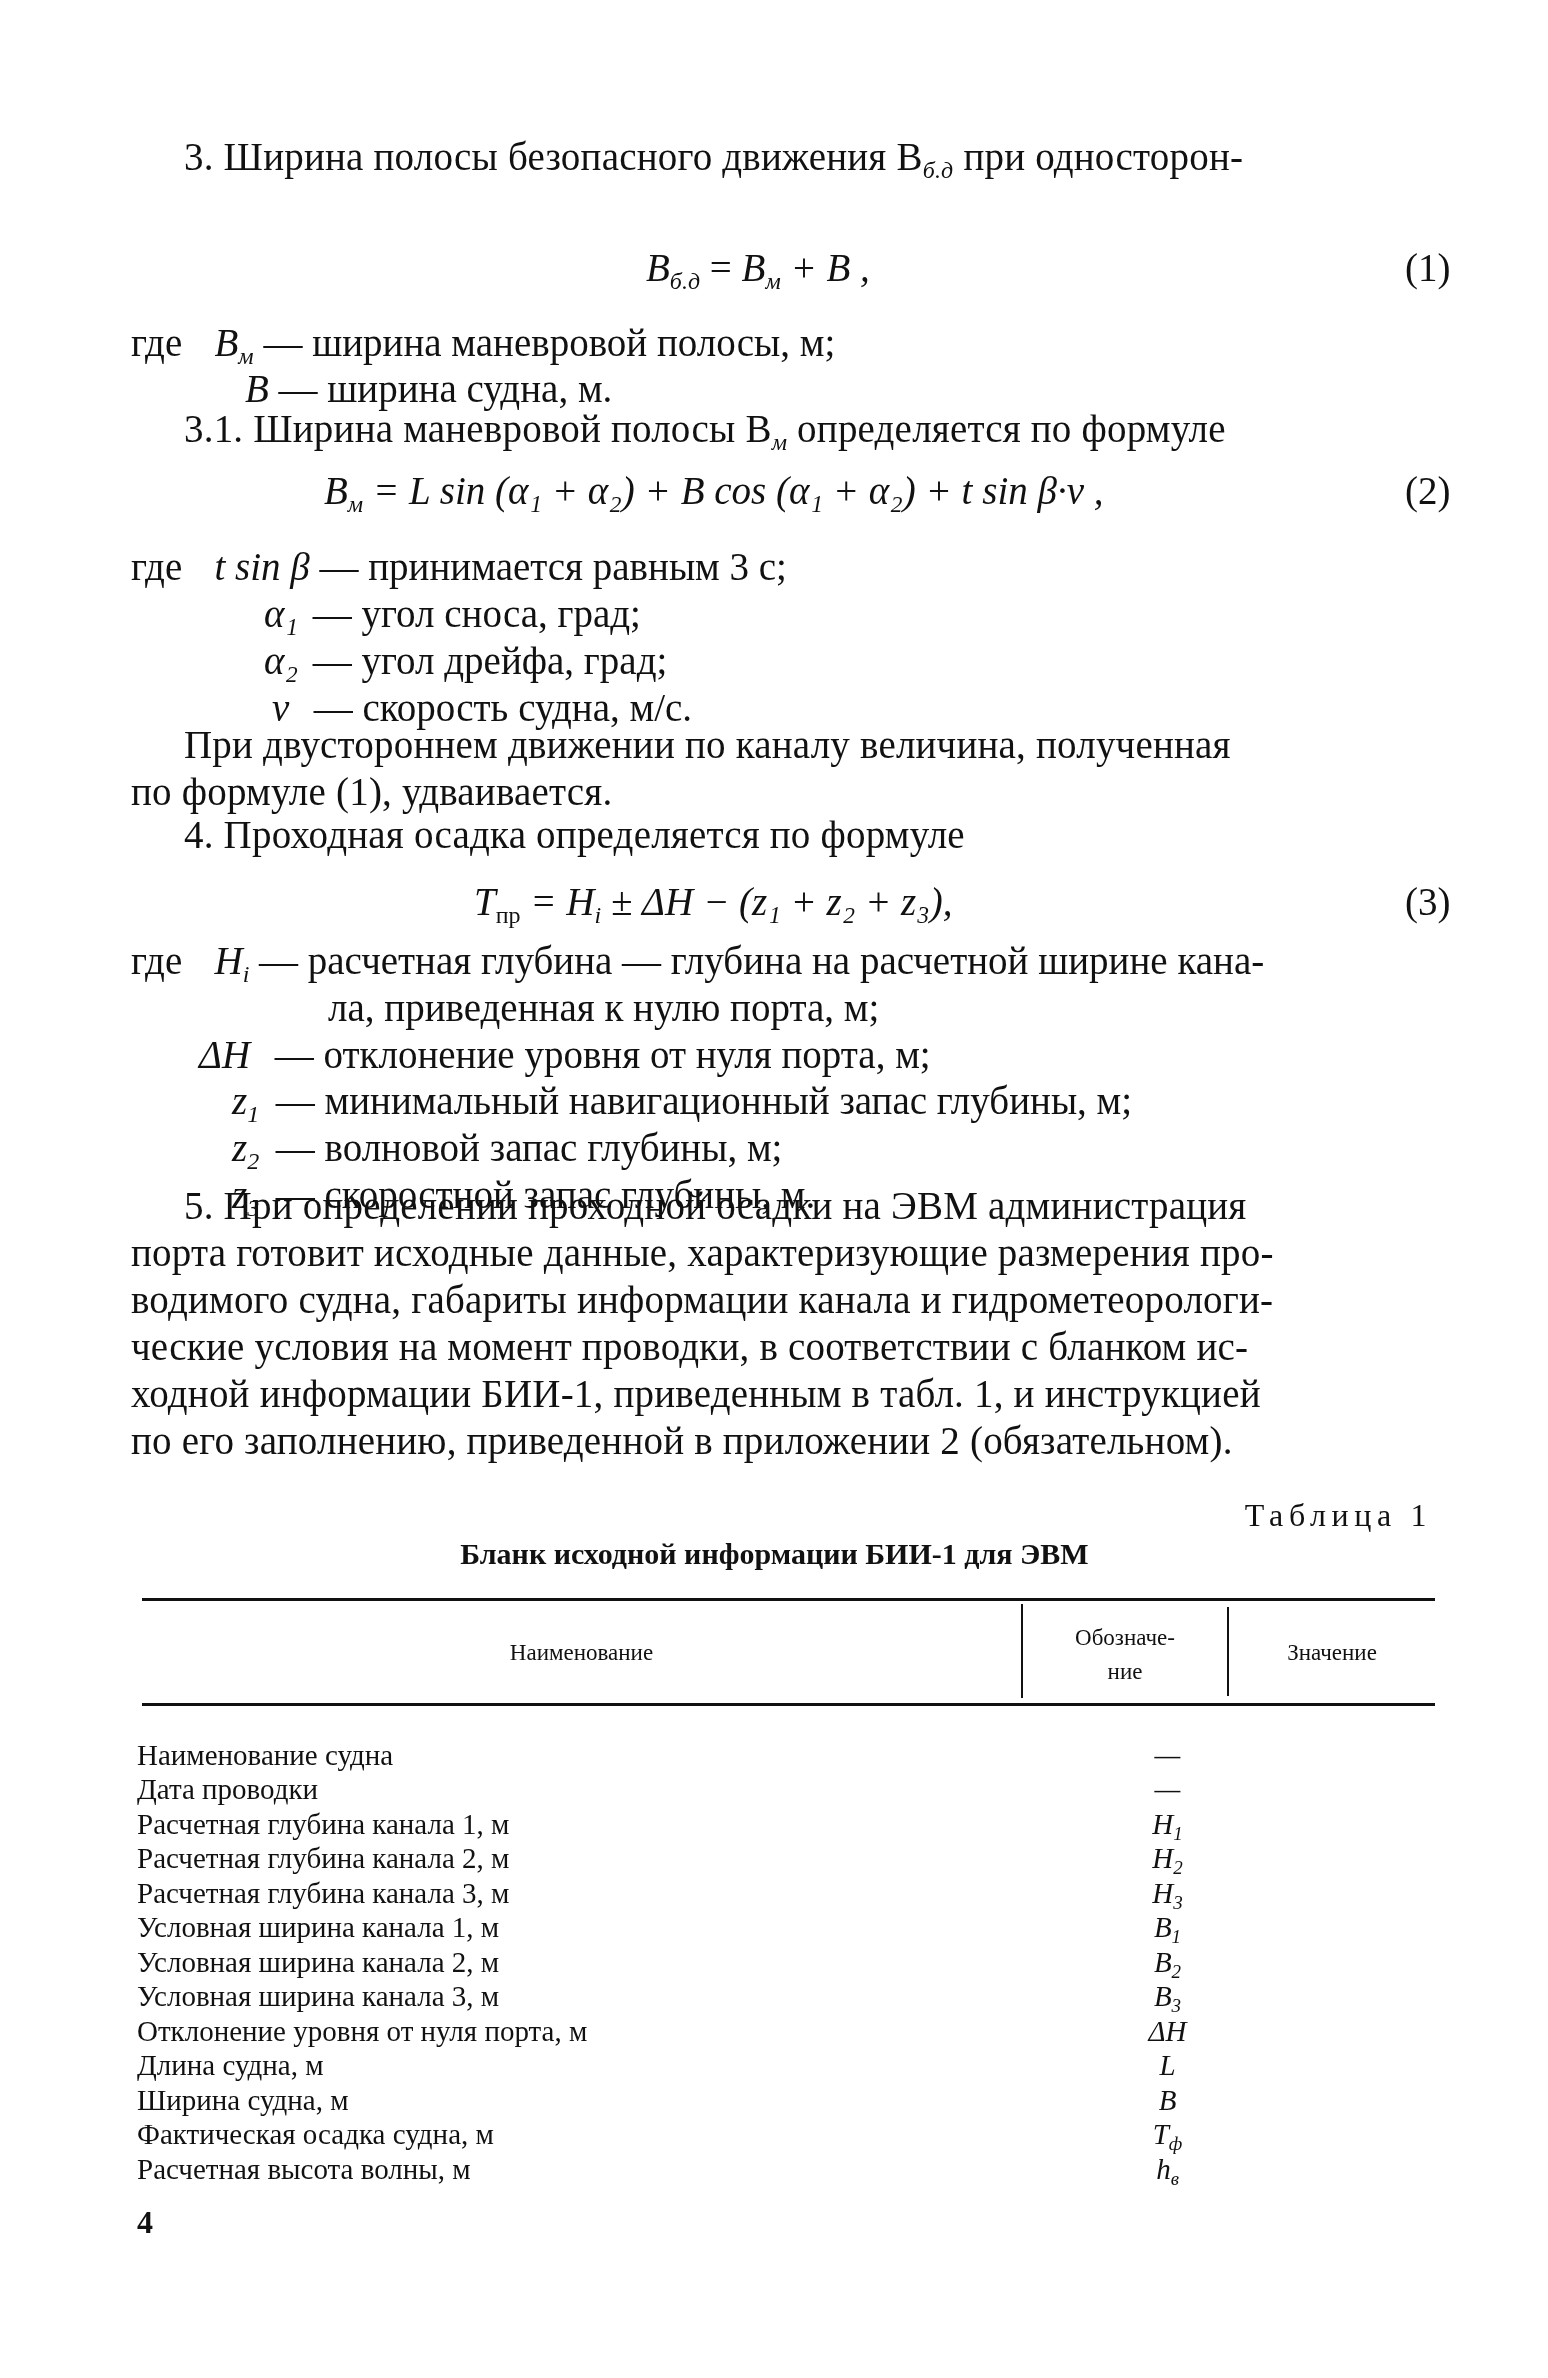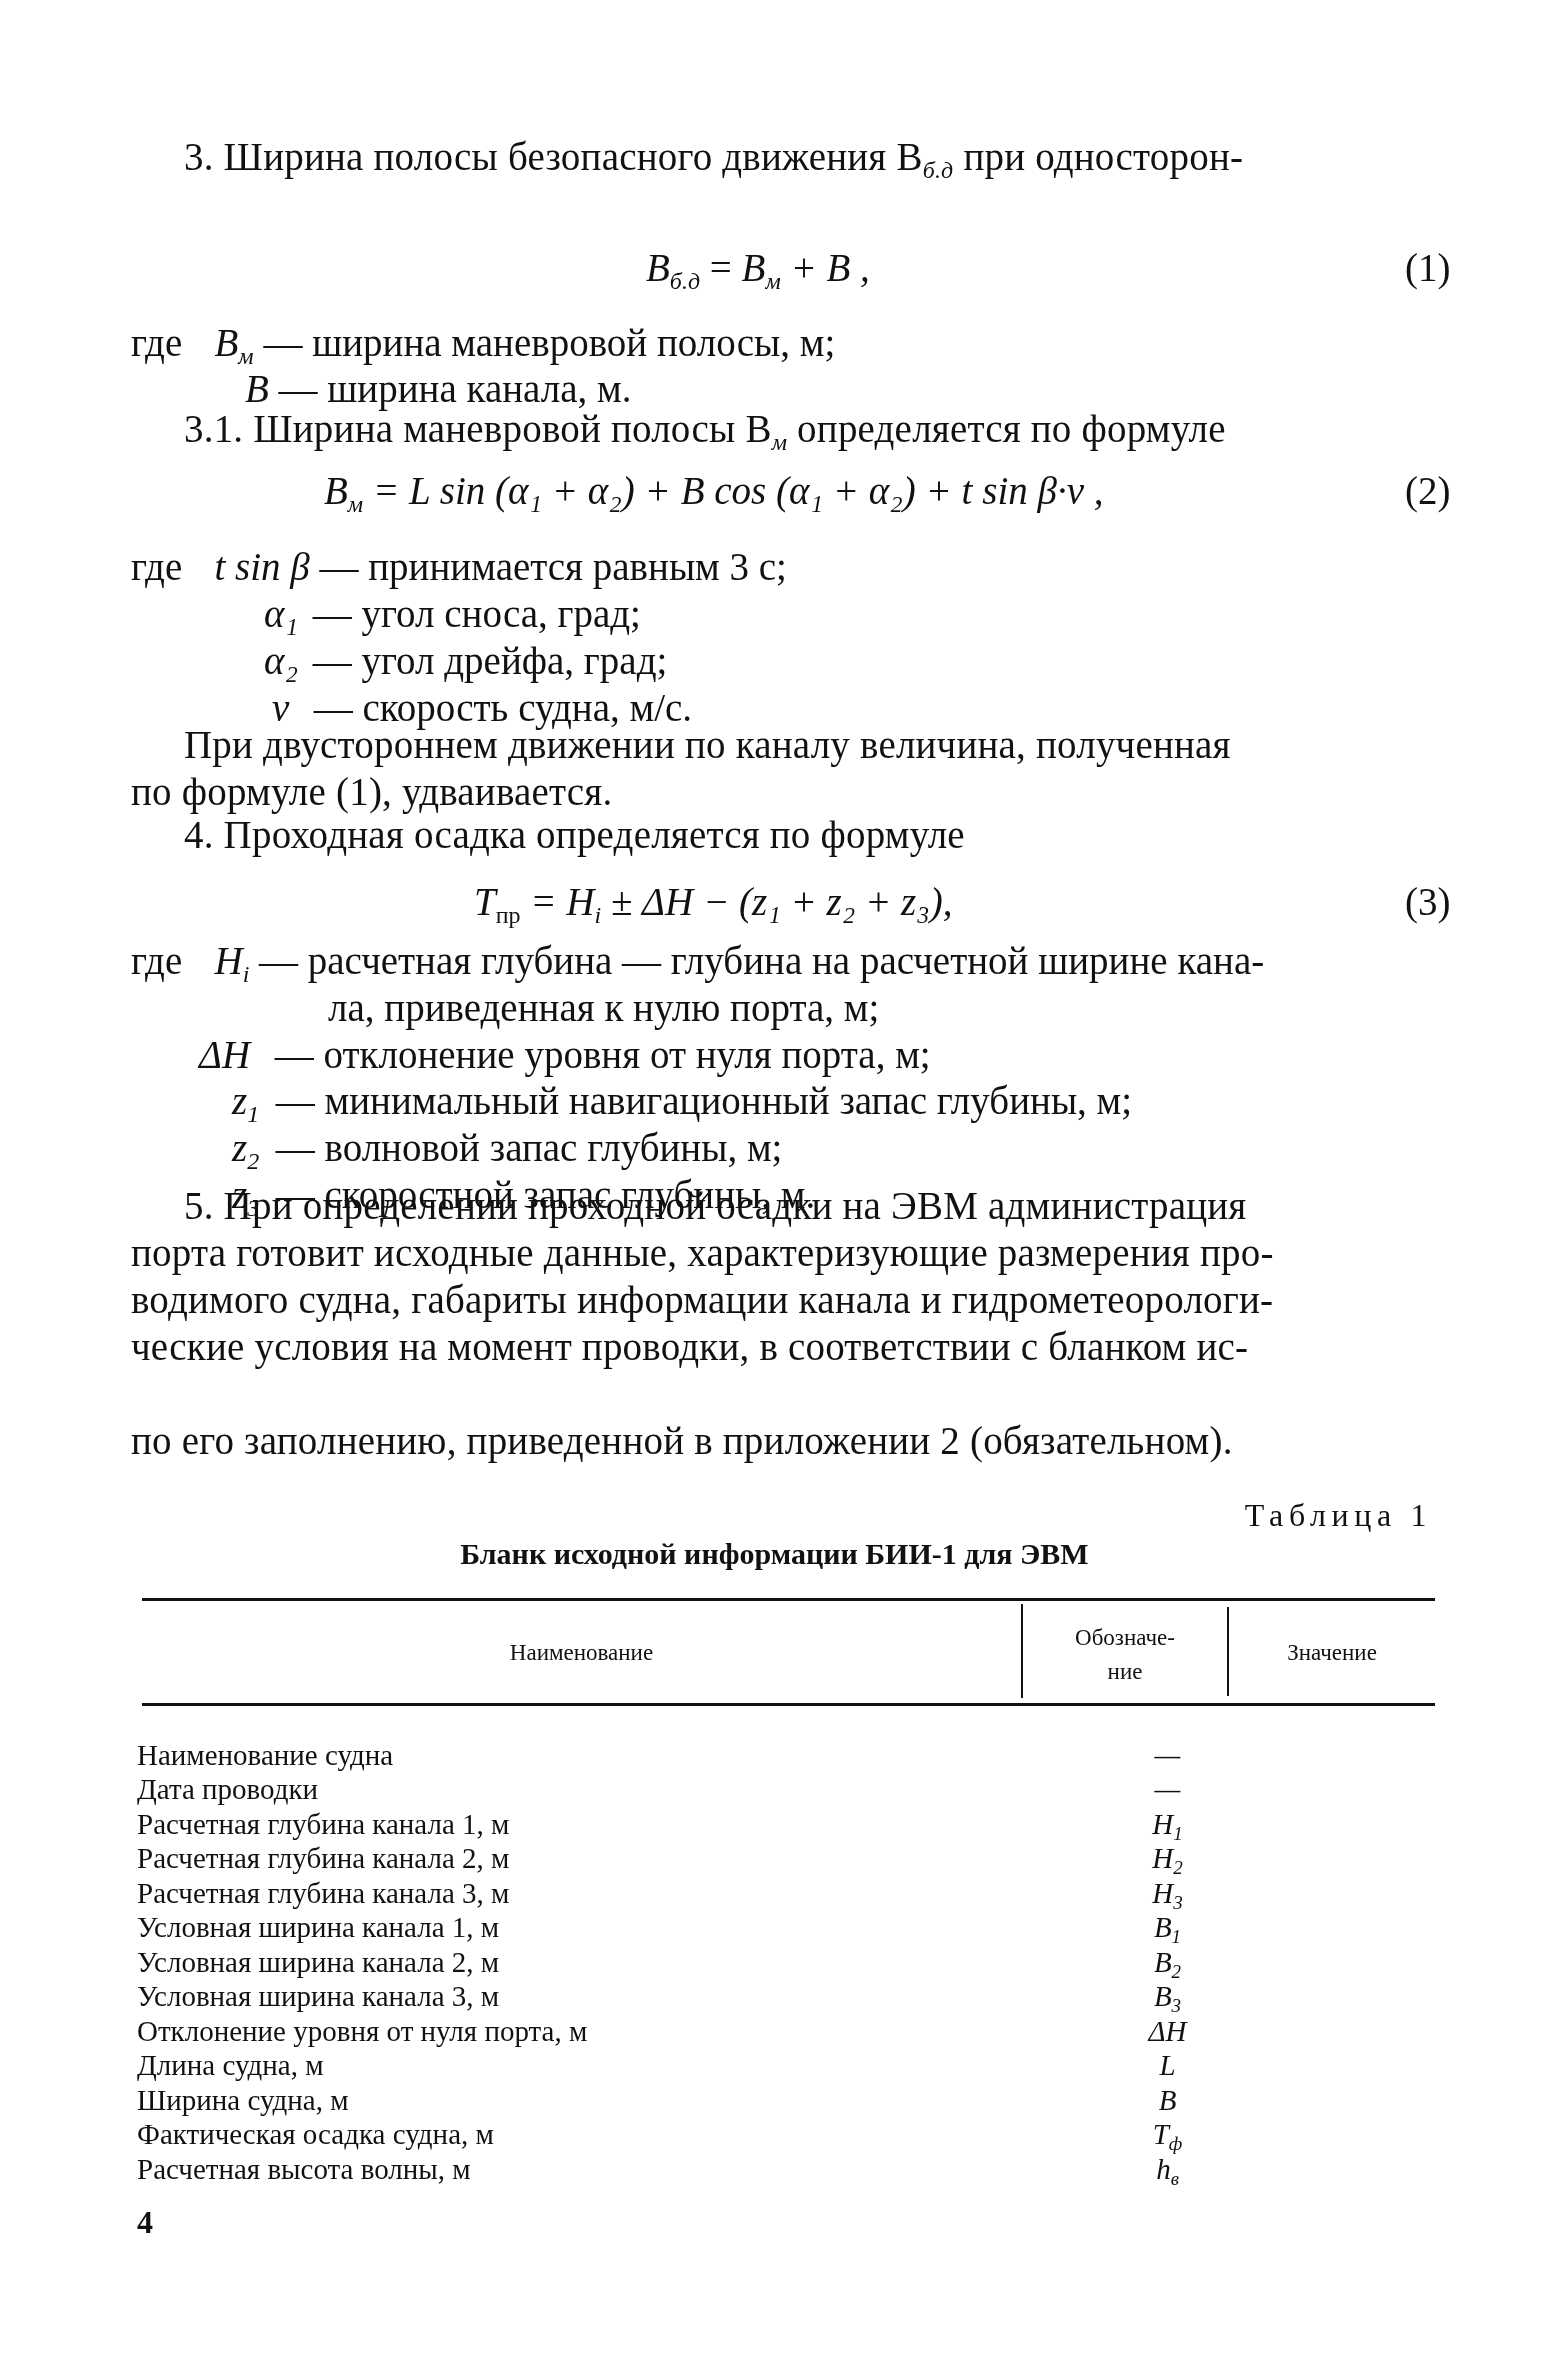--- a/index.html
+++ b/index.html
@@ -41,21 +41,21 @@
   </div>
   <div class="eqnum" style="left:1405px; top:245px;">(1)</div>
 
   <div class="def-row" style="left:131px; top:319px;">
     <span>где</span>
     <span class="sym" style="margin-left:22.5px;"><span>B</span><sub>м</sub></span>
     <span>— ширина маневровой полосы, м;</span>
   </div>
   <div class="def-row" style="left:245px; top:365px;">
     <span class="sym">B</span>
-    <span>— ширина канала, м.</span>
+    <span>— ширина судна, м.</span>
   </div>
 
   <div class="abs body-text" style="left:184px; top:405px;">
     <span>3.1. Ширина маневровой полосы B</span><sub style="font-style:italic;">м</sub><span> определяется по формуле</span>
   </div>
 
   <div class="formula" style="left:324px; top:468px;">
     <span>B</span><sub>м</sub><span> = L sin (α₁ + α₂) + B cos (α₁ + α₂) + t sin β·v ,</span>
   </div>
   <div class="eqnum" style="left:1405px; top:468px;">(2)</div>
@@ -108,20 +108,21 @@
   </div>
   <div class="def-row" style="left:232px; top:1171px;">
     <span class="sym" style="width:34px;font-style:italic;"><span>z</span><sub>3</sub></span>
     <span>— скоростной запас глубины, м.</span>
   </div>
 
   <div class="abs body-text" style="left:184px; top:1182px;">5. При определении проходной осадки на ЭВМ администрация</div>
   <div class="abs body-text" style="left:131px; top:1229px;">порта готовит исходные данные, характеризующие размерения про-</div>
   <div class="abs body-text" style="left:131px; top:1276px;">водимого судна, габариты информации канала и гидрометеорологи-</div>
   <div class="abs body-text" style="left:131px; top:1323px;">ческие условия на момент проводки, в соответствии с бланком ис-</div>
+  <div class="abs body-text" style="left:131px; top:1370px;">ходной информации БИИ-1, приведенным в табл. 1, и инструкцией</div>
   <div class="abs body-text" style="left:131px; top:1417px;">по его заполнению, приведенной в приложении 2 (обязательном).</div>
 
   <div class="table-caption">Таблица 1</div>
   <div class="table-title">Бланк исходной информации БИИ-1 для ЭВМ</div>
 
   <div class="rule" style="top:1598px;"></div>
   <div class="vrule" style="left:1021px; top:1604px; height:94px;"></div>
   <div class="vrule" style="left:1227px; top:1607px; height:89px;"></div>
   <div class="rule" style="top:1703px;"></div>
 

